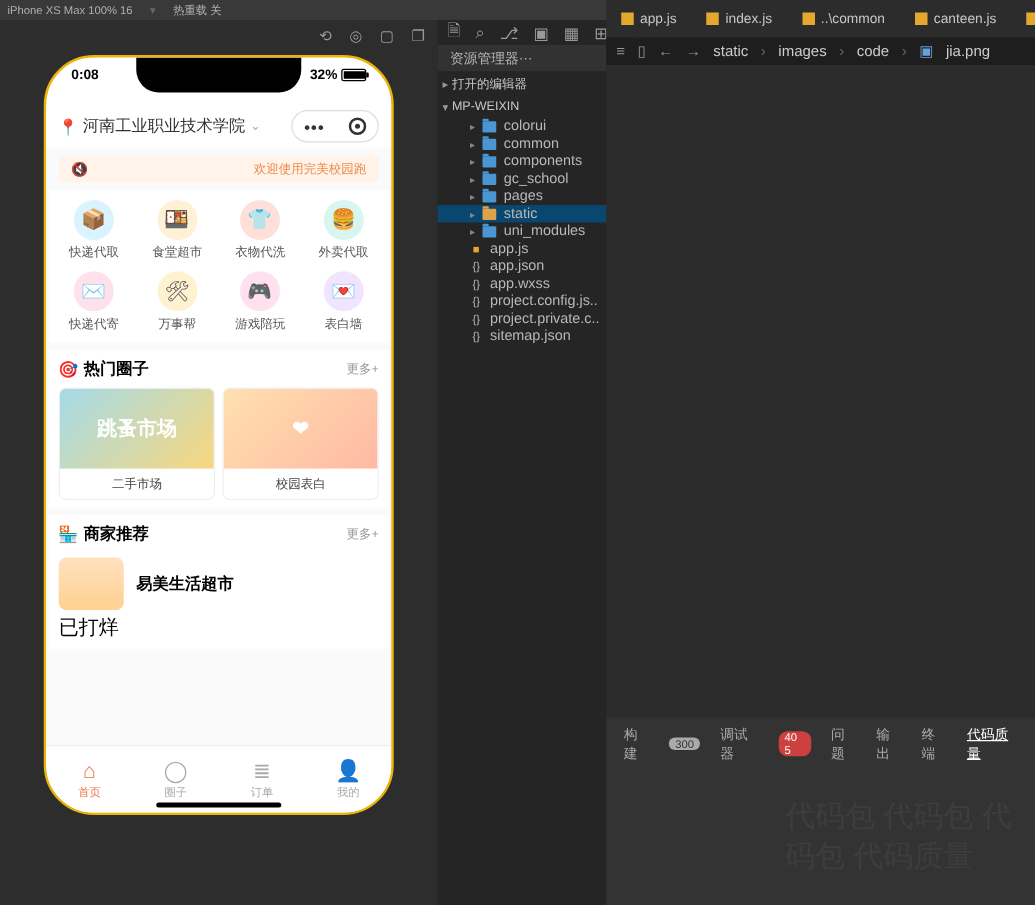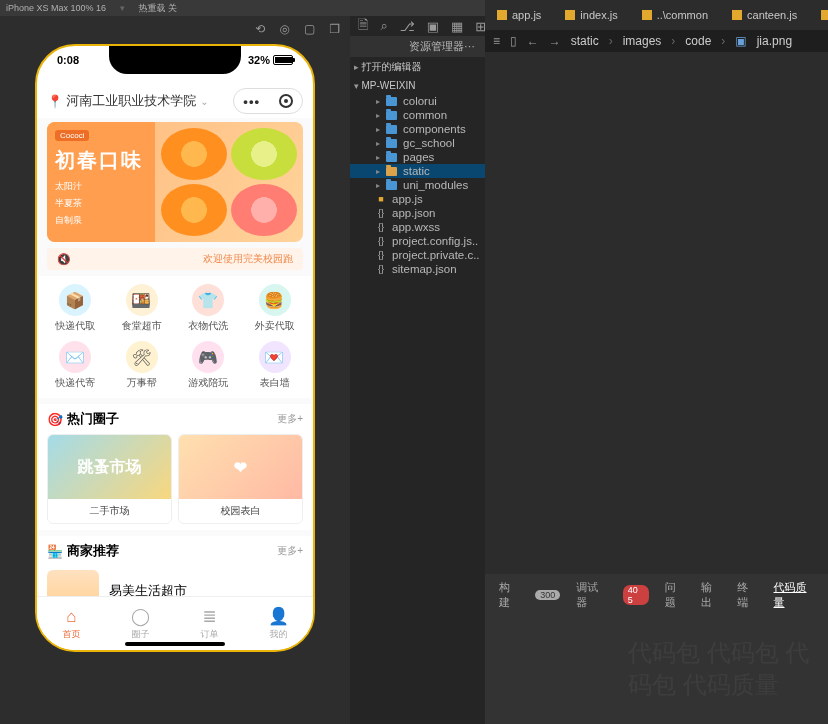--- a/index.html
+++ b/index.html
@@ -4,21 +4,21 @@
 <style>
 *{margin:0;padding:0;box-sizing:border-box;font-family:-apple-system,"Segoe UI",sans-serif}
 body{background:#262626;width:828px;height:724px;overflow:hidden;position:relative}
 .top-toolbar{background:#393939;height:16px;display:flex;align-items:center;font-size:9px;color:#b0b0b0;padding:0 6px;gap:14px}
 .editor-tabs{position:absolute;top:0;left:485px;right:0;height:30px;background:#2c2c2c;display:flex;align-items:center;font-size:11px;color:#c8c8c8}
 .editor-tab{display:flex;align-items:center;gap:5px;padding:0 12px;height:100%;cursor:pointer}
 .editor-tab .sq{width:10px;height:10px;background:#e3a82e}
 .explorer{position:absolute;top:16px;left:350px;width:135px;bottom:0;background:#252525;color:#b8b8b8;font-size:11px}
 .explorer-icons{height:20px;display:flex;align-items:center;gap:12px;padding:0 8px;color:#9a9a9a;font-size:13px}
 .explorer-icons span{cursor:pointer}
-.res-title{background:#323232;padding:3px 10px;font-size:11px;display:flex;justify-content:flex-end;align-items:center}
+.res-title{background:#323232;padding:3px 10px;font-size:11px;display:flex;justify-content:flex-start;align-items:center}
 .tree-head{padding:3px 4px;font-size:10px;color:#c8c8c8;display:flex;align-items:center;gap:3px}
 .tree-head::before{content:"▸";font-size:9px;color:#999}
 .tree-head.open::before{content:"▾"}
 .tree-item{display:flex;align-items:center;gap:6px;padding:1px 0 1px 26px;font-size:11.5px;cursor:pointer}
 .tree-item.sel{background:#094770}
 .folder-icon{width:11px;height:9px;background:#4a96d4;border-radius:1px;position:relative}
 .folder-icon.orange{background:#dca24a}
 .folder-icon::before{content:"";position:absolute;top:-2px;left:0;width:5px;height:2px;background:inherit;border-radius:1px 1px 0 0}
 .file-icon{width:10px;height:10px;display:inline-flex;align-items:center;justify-content:center;font-size:9px}
 .file-icon.js{color:#e3a82e}
@@ -76,21 +76,21 @@
 .section{background:#fff;margin:6px 2px;padding:6px 8px}
 .sec-head{display:flex;align-items:center;justify-content:space-between;font-size:13px;font-weight:600;margin-bottom:6px}
 .sec-head .more{font-size:10px;color:#999;font-weight:400}
 .sec-head .sicon{width:16px;height:16px;margin-right:4px;display:inline-block;vertical-align:middle}
 .circles{display:flex;gap:6px}
 .circle-card{flex:1;border-radius:6px;overflow:hidden;display:flex;flex-direction:column;border:1px solid #eee}
 .circle-img{height:64px;display:flex;align-items:center;justify-content:center;font-size:16px;color:#fff;font-weight:700}
 .circle-cap{padding:5px;text-align:center;font-size:10px;color:#444;background:#fff}
 .merchant{display:flex;align-items:center;gap:10px;padding:4px 0}
 .merchant .mimg{width:52px;height:42px;background:linear-gradient(#ffe1c0,#ffd090);border-radius:6px}
-.merchant .mname{font-size:13px;font-weight:400}
+.merchant .mname{font-size:13px;font-weight:700}
 .tab-bar{position:absolute;bottom:0;left:0;right:0;height:54px;background:#fff;border-top:1px solid #eee;display:flex}
 .tab{flex:1;display:flex;flex-direction:column;align-items:center;justify-content:center;gap:1px;font-size:9px;color:#aaa}
 .tab.active{color:#f06c3e}
 .tab .ti{font-size:17px}
 .home-ind{position:absolute;bottom:4px;left:50%;transform:translateX(-50%);width:100px;height:4px;background:#000;border-radius:3px;z-index:20}
 </style>
 </head>
 <body>
 
 <div class="top-toolbar">
@@ -121,35 +121,20 @@
       <div class="loc-bar">
         <span class="pin">📍</span>
         <span>河南工业职业技术学院</span>
         <span class="chev">⌄</span>
         <div class="capsule">
           <span class="dots">•••</span>
           <span class="circ"></span>
         </div>
       </div>
 
-      <div class="banner">
-        <div class="banner-left">
-          <span class="badge">Cococi</span>
-          <span class="big">初春口味</span>
-          <span>太阳汁</span>
-          <span>半夏茶</span>
-          <span>自制泉</span>
-        </div>
-        <div class="banner-right">
-          <div class="fruit o"></div>
-          <div class="fruit l"></div>
-          <div class="fruit o"></div>
-          <div class="fruit g"></div>
-        </div>
-      </div>
 
       <div class="notice">
         <span class="horn">🔇</span>
         <span>欢迎使用完美校园跑</span>
       </div>
 
       <div class="svc-grid" id="svc1">
           <div class="svc">
             <div class="ico" style="background:#d9f4ff">📦</div>
             <span>快递代取</span>

